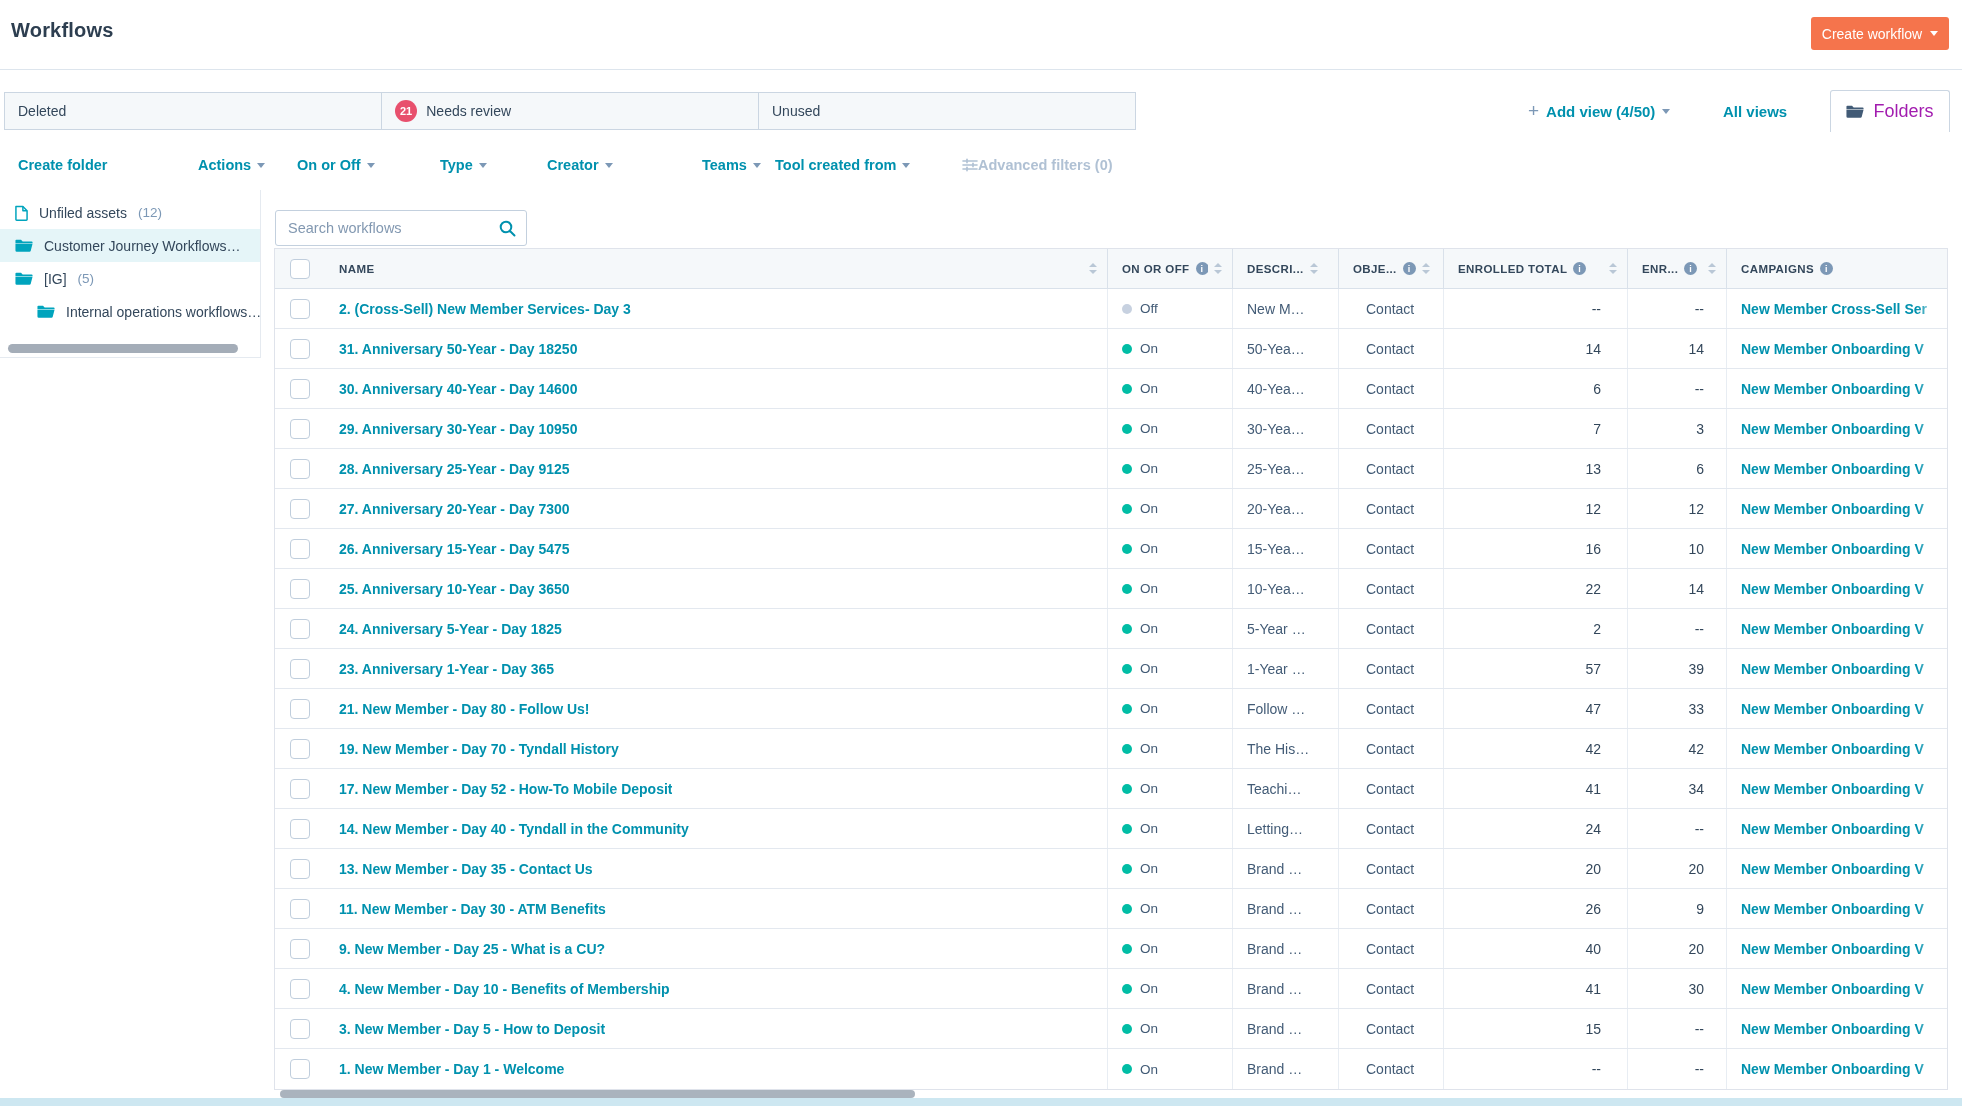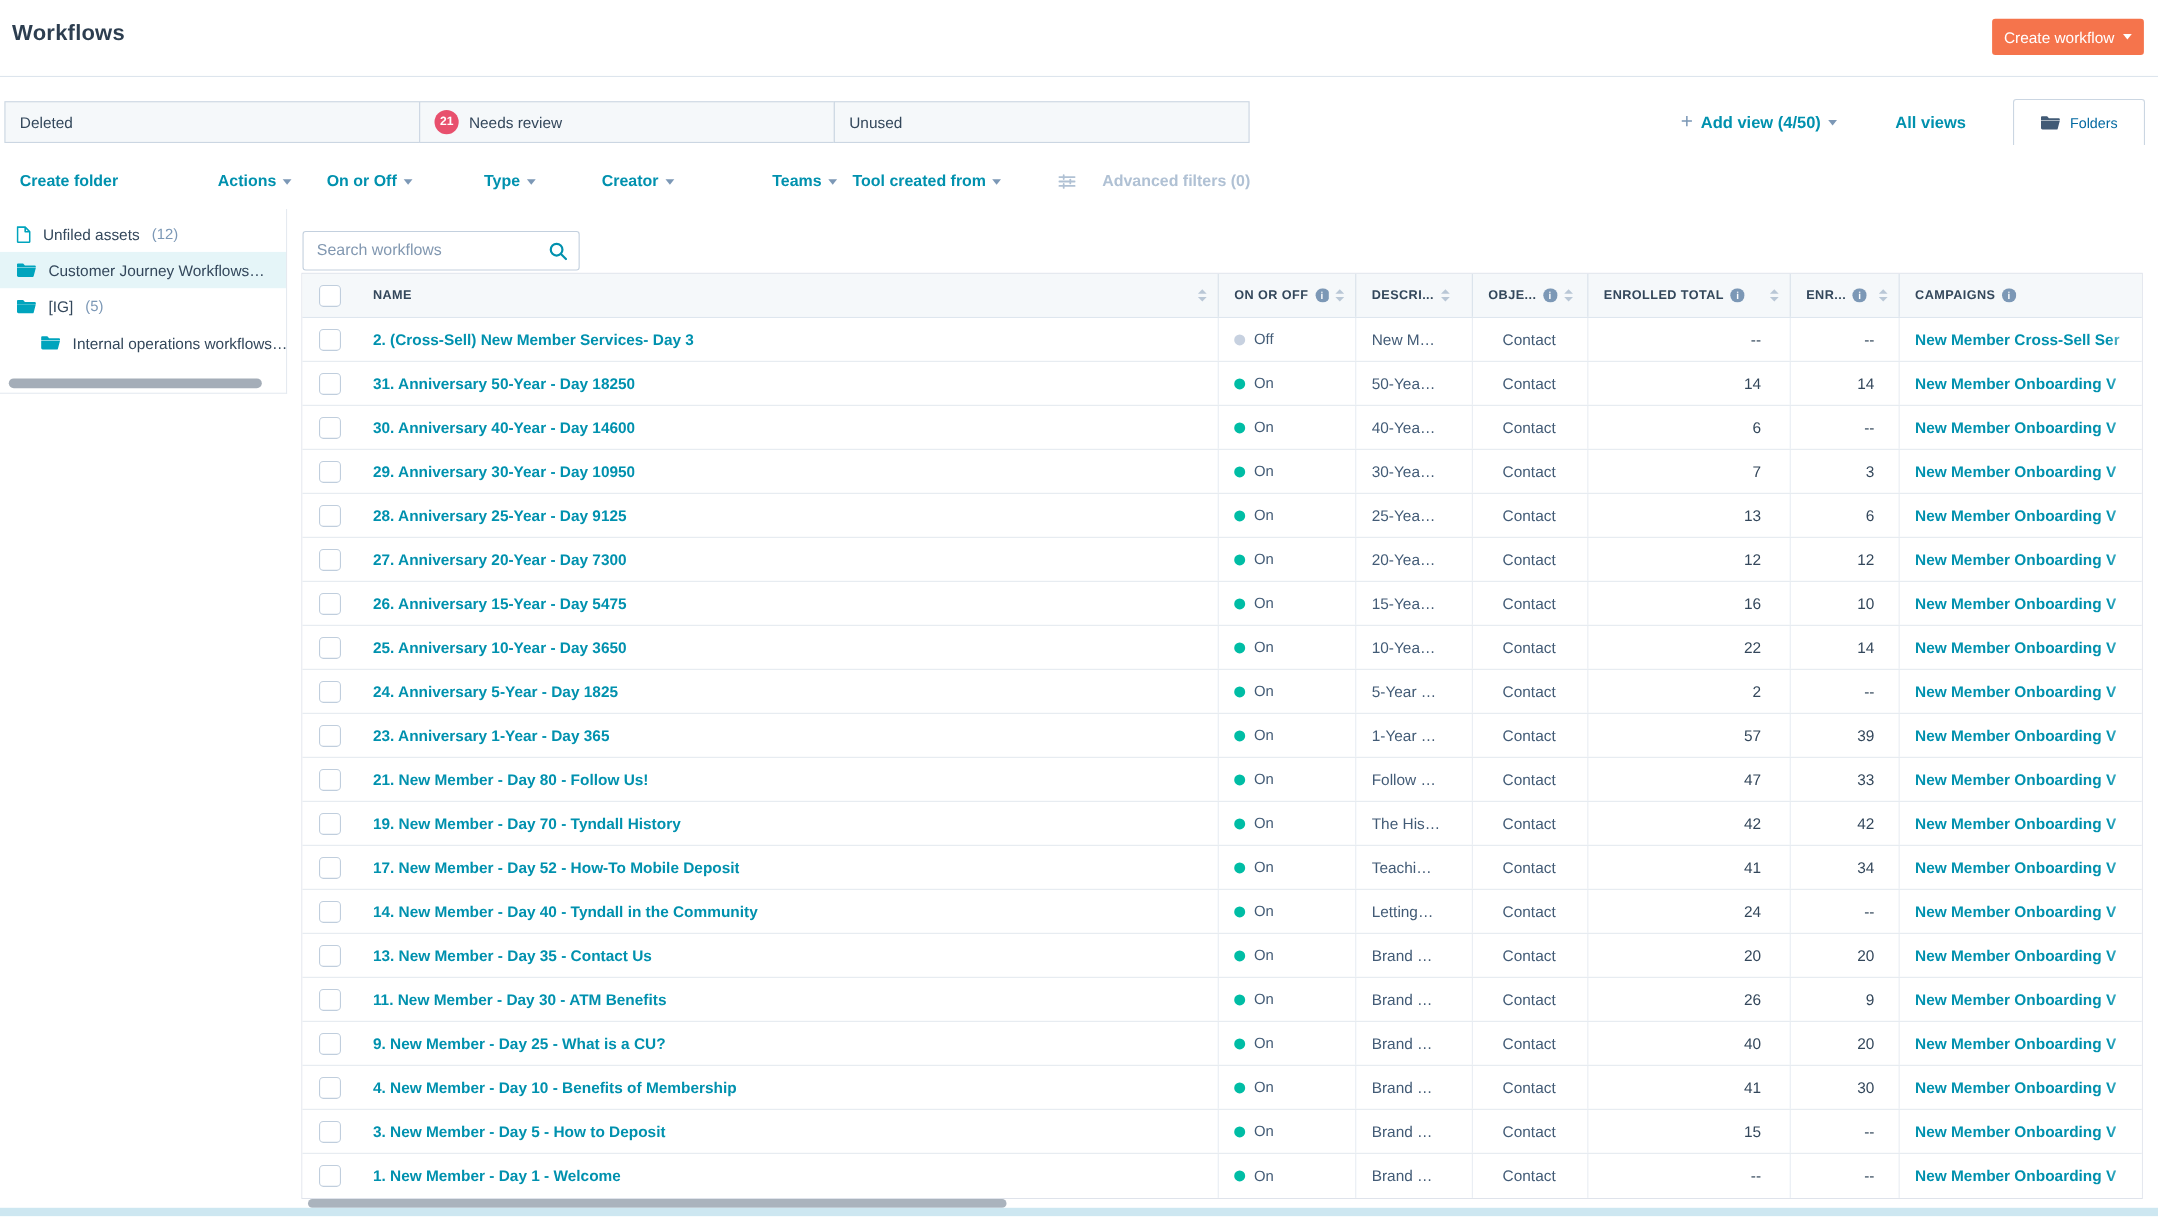--- a/index.html
+++ b/index.html
@@ -15,29 +15,29 @@
 
   
   .views-tabs { position:absolute; left:4px; top:92px; display:flex; }
   .view-tab { width:378px; height:38px; background:#f5f8fa; border:1px solid #cbd6e2; margin-left:-1px; display:flex; align-items:center; padding-left:13px; gap:9px; font-size:14px; color:#33475b; cursor:pointer; }
   .view-tab:first-child { margin-left:0; }
   .badge { min-width:22px; height:22px; padding:0 5px; border-radius:11px; color:#fff; font-size:11px; font-weight:700; display:flex; align-items:center; justify-content:center; }
   .add-view { position:absolute; left:1528px; top:92px; height:38px; display:flex; align-items:center; gap:7px; color:#0091ae; font-size:15px; font-weight:700; cursor:pointer; }
   .add-view .plus { color:#7c98b6; font-size:19px; font-weight:400; }
   .add-view .caret { color:#7c98b6; }
   .all-views { position:absolute; left:1723px; top:92px; height:38px; display:flex; align-items:center; color:#0091ae; font-size:15px; font-weight:700; cursor:pointer; }
-  .folders-tab { position:absolute; left:1830px; top:90px; width:120px; height:42px; background:#fff; border:1px solid #cbd6e2; border-bottom:none; border-radius:3px 3px 0 0; display:flex; align-items:center; justify-content:center; gap:9px; font-size:13px; color:#0369a1; cursor:pointer; }
+  .folders-tab { position:absolute; left:1830px; top:90px; width:120px; height:42px; background:#fff; border:1px solid #cbd6e2; border-bottom:none; border-radius:3px 3px 0 0; display:flex; align-items:center; justify-content:center; gap:9px; font-size:18px; color:#a21caf; cursor:pointer; }
 
   
   .filter-bar { position:absolute; left:0; top:148px; width:1786px; height:34px; }
   .filter-bar .item { position:absolute; top:0; height:34px; display:flex; align-items:center; gap:6px; color:#0091ae; font-size:14.5px; font-weight:700; cursor:pointer; white-space:nowrap; }
   .filter-bar .item .caret { color:#7c98b6; }
   .create-folder { left:18px; }
   .fd-0 { left:198px; } .fd-1 { left:297px; } .fd-2 { left:440px; } .fd-3 { left:547px; } .fd-4 { left:702px; } .fd-5 { left:775px; }
-  .adv-filters { position:absolute; left:962px; top:0; height:34px; display:flex; align-items:center; gap:24px; color:#b0c1d4; font-size:14.5px; font-weight:700; }
+  .adv-filters { position:absolute; left:962px; top:0; height:34px; display:flex; align-items:center; gap:0; color:#b0c1d4; font-size:14.5px; font-weight:700; }
 
   
   .sidebar { position:absolute; left:0; top:190px; width:261px; height:168px; background:#fff; border-right:1px solid #e5eaf0; border-bottom:1px solid #e5eaf0; }
   .sidebar-items { position:absolute; left:0; top:6px; width:100%; }
   .folder-item { height:33px; display:flex; align-items:center; gap:11px; padding-left:15px; font-size:14px; color:#33475b; cursor:pointer; white-space:nowrap; overflow:hidden; }
   .folder-item.selected { background:#e5f5f8; }
   .folder-item.indented { padding-left:37px; }
   .folder-item .count { color:#7c98b6; font-size:13.5px; }
   .sidebar-scrollbar { position:absolute; left:8px; top:154px; width:230px; height:9px; background:#a4adb8; border-radius:5px; cursor:pointer; }
 

